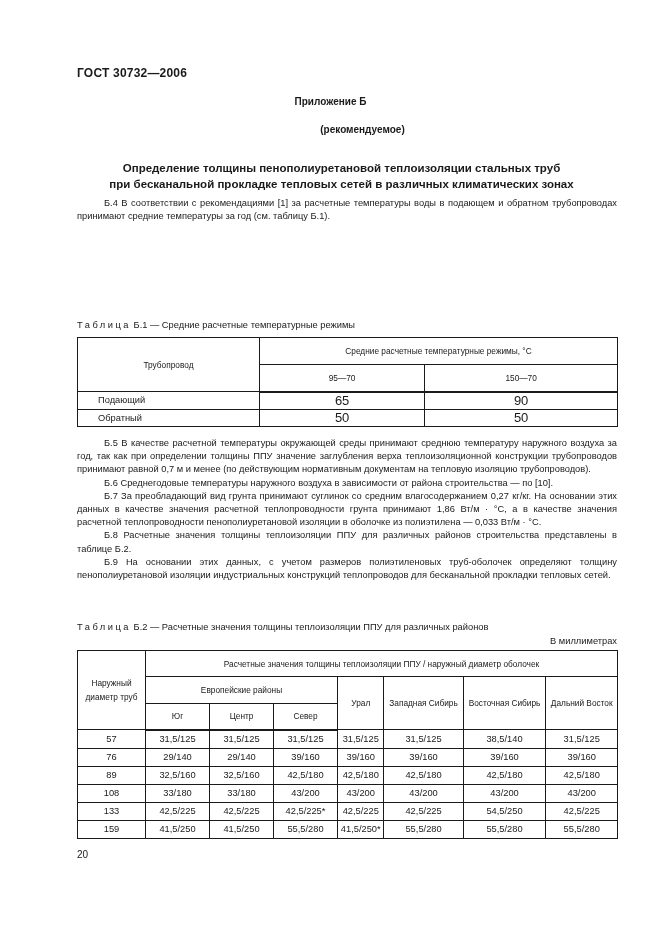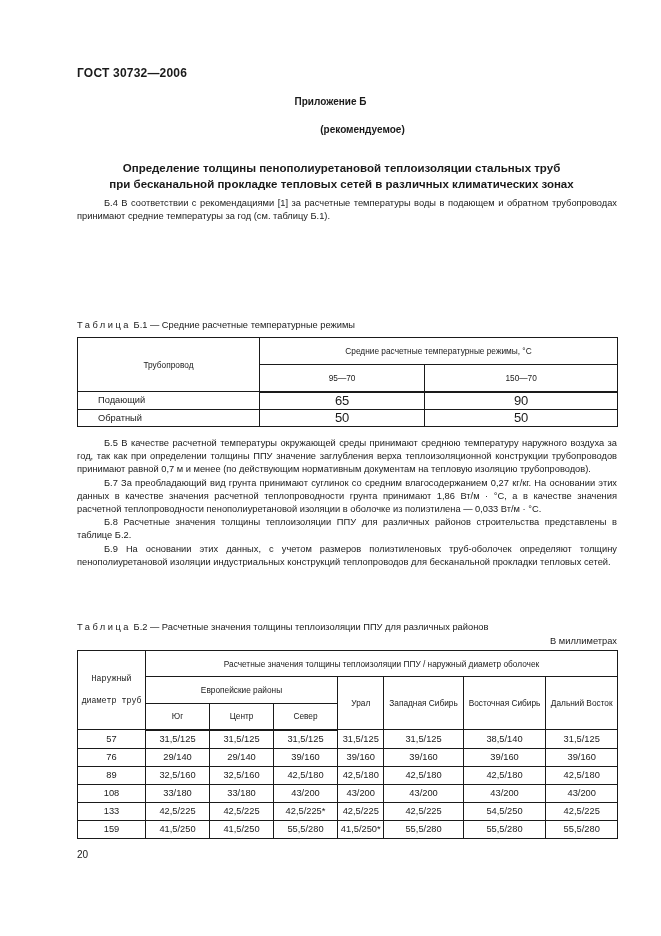--- a/index.html
+++ b/index.html
@@ -62,34 +62,35 @@
   <tr>
     <td class="lbl val">Обратный</td>
     <td class="val">50</td>
     <td class="val">50</td>
   </tr>
 </tbody>
   </table>
 
 <div class="abs para" style="top:437px;">
   <p>Б.5  В качестве расчетной температуры окружающей среды принимают среднюю температуру наружного воздуха за год, так как при определении толщины ППУ значение заглубления верха теплоизоляционной конструкции трубопроводов принимают равной 0,7 м и менее (по действующим нормативным документам на тепловую изоляцию трубопроводов).</p>
+  <p>Б.6  Среднегодовые температуры наружного воздуха в зависимости от района строительства — по [10].</p>
   <p>Б.7  За преобладающий вид грунта принимают суглинок со средним влагосодержанием 0,27 кг/кг. На основании этих данных в качестве значения расчетной теплопроводности грунта принимают 1,86 Вт/м · °С, а в качестве значения расчетной теплопроводности пенополиуретановой изоляции в оболочке из полиэтилена — 0,033 Вт/м · °С.</p>
   <p>Б.8  Расчетные значения толщины теплоизоляции ППУ для различных районов строительства представлены в таблице Б.2.</p>
   <p>Б.9  На основании этих данных, с учетом размеров полиэтиленовых труб-оболочек определяют толщину пенополиуретановой изоляции индустриальных конструкций теплопроводов для бесканальной прокладки тепловых сетей.</p>
 </div>
 
 <div class="abs caption" style="top:622px;">
   <span class="sp">Таблица</span><span> Б.2 — Расчетные значения толщины теплоизоляции ППУ для различных районов</span>
 </div>
 <div class="abs units" style="top:636px;">В миллиметрах</div>
 
 <table class="t2">
   <tbody>
       <tr style="height:26px;">
-    <td rowspan="3" style="width:67px; line-height:22px;font-family:Liberation Mono, monospace;">Наружный диаметр труб</td>
+    <td rowspan="3" style="width:67px; line-height:14px;">Наружный диаметр труб</td>
     <td colspan="7">Расчетные значения толщины теплоизоляции ППУ / наружный диаметр оболочек</td>
   </tr>
   <tr style="height:27px;">
     <td colspan="3">Европейские районы</td>
     <td rowspan="2">Урал</td>
     <td rowspan="2" style="line-height:14px;">Западная Сибирь</td>
     <td rowspan="2" style="line-height:14px;border-radius:25px;">Восточная Сибирь</td>
     <td rowspan="2" style="line-height:14px;">Дальний Восток</td>
   </tr>
   <tr class="thick-bottom" style="height:26px;">

